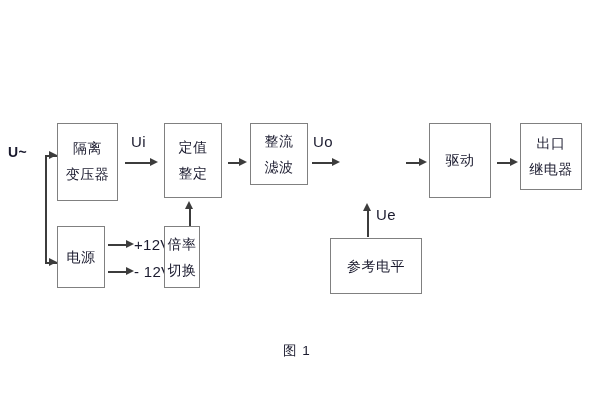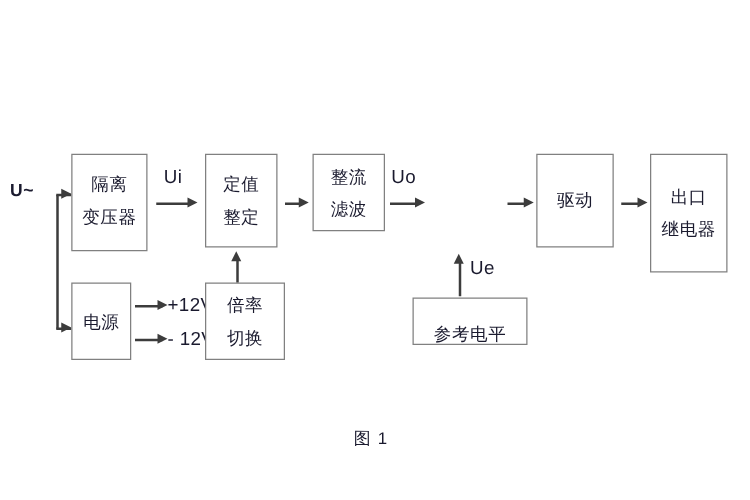--- a/index.html
+++ b/index.html
@@ -131,46 +131,46 @@
   <div class="hline" style="left:406px; top:162px; width:16px;"></div>
   <div class="arrow-r" style="left:419px; top:158px;"></div>
 
   <div class="block single" style="left:429px; top:123px; width:62px; height:75px;">
     <span class="ln">驱动</span>
   </div>
 
   <div class="hline" style="left:497px; top:162px; width:16px;"></div>
   <div class="arrow-r" style="left:510px; top:158px;"></div>
 
-  <div class="block" style="left:520px; top:123px; width:62px; height:95px;">
+  <div class="block" style="left:520px; top:123px; width:62px; height:67px;">
     <span class="ln">出口</span>
     <span class="ln">继电器</span>
   </div>
 
   <div class="block single" style="left:57px; top:226px; width:48px; height:62px;">
     <span class="ln">电源</span>
   </div>
 
   <div class="hline" style="left:108px; top:244px; width:22px;"></div>
   <div class="arrow-r" style="left:126px; top:240px;"></div>
   <div class="txt rail" style="left:134px; top:236px;">+12V</div>
 
   <div class="hline" style="left:108px; top:271px; width:22px;"></div>
   <div class="arrow-r" style="left:126px; top:267px;"></div>
   <div class="txt rail" style="left:134px; top:263px;">- 12V</div>
 
-  <div class="block" style="left:164px; top:226px; width:64px; height:62px;">
+  <div class="block" style="left:164px; top:226px; width:36px; height:62px;">
     <span class="ln">倍率</span>
     <span class="ln">切换</span>
   </div>
 
   <div class="vline" style="left:189px; top:208px; height:18px;"></div>
   <div class="arrow-u" style="left:185px; top:201px;"></div>
 
-  <div class="block single" style="left:330px; top:238px; width:92px; height:38px;justify-content:flex-end;">
+  <div class="block single" style="left:330px; top:238px; width:92px; height:56px;">
     <span class="ln">参考电平</span>
   </div>
 
   <div class="vline" style="left:367px; top:210px; height:27px;"></div>
   <div class="arrow-u" style="left:363px; top:203px;"></div>
   <div class="txt sig" style="left:376px; top:206px;">Ue</div>
 
   <div class="txt caption" style="left:283px; top:305px;margin-top:37px;">图 1</div>
 
 </div>

